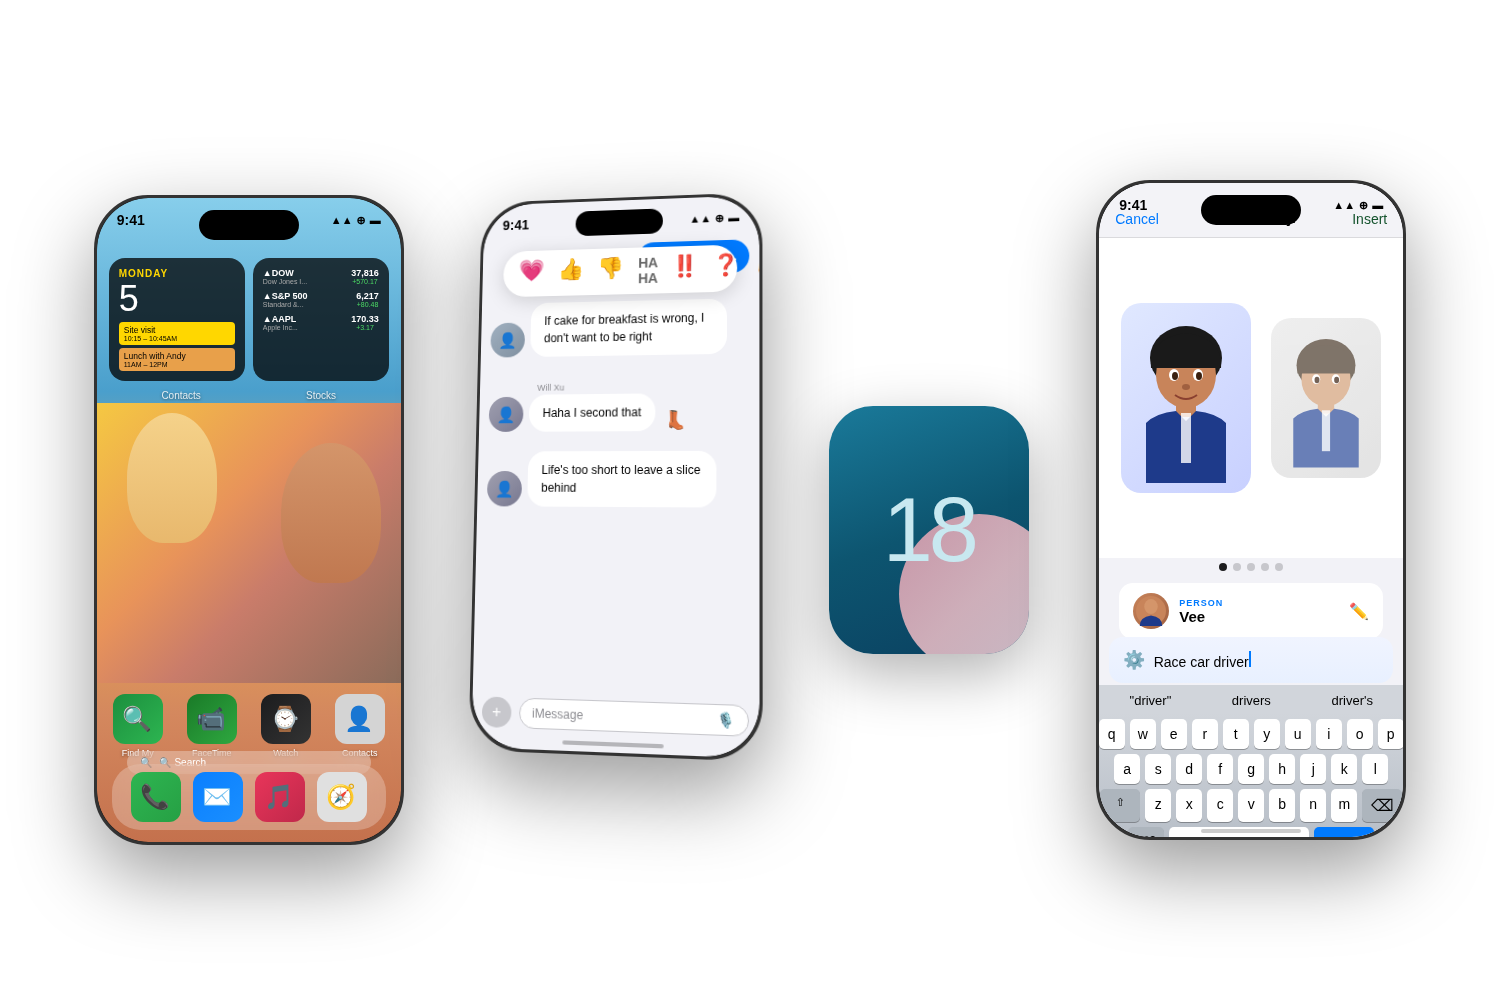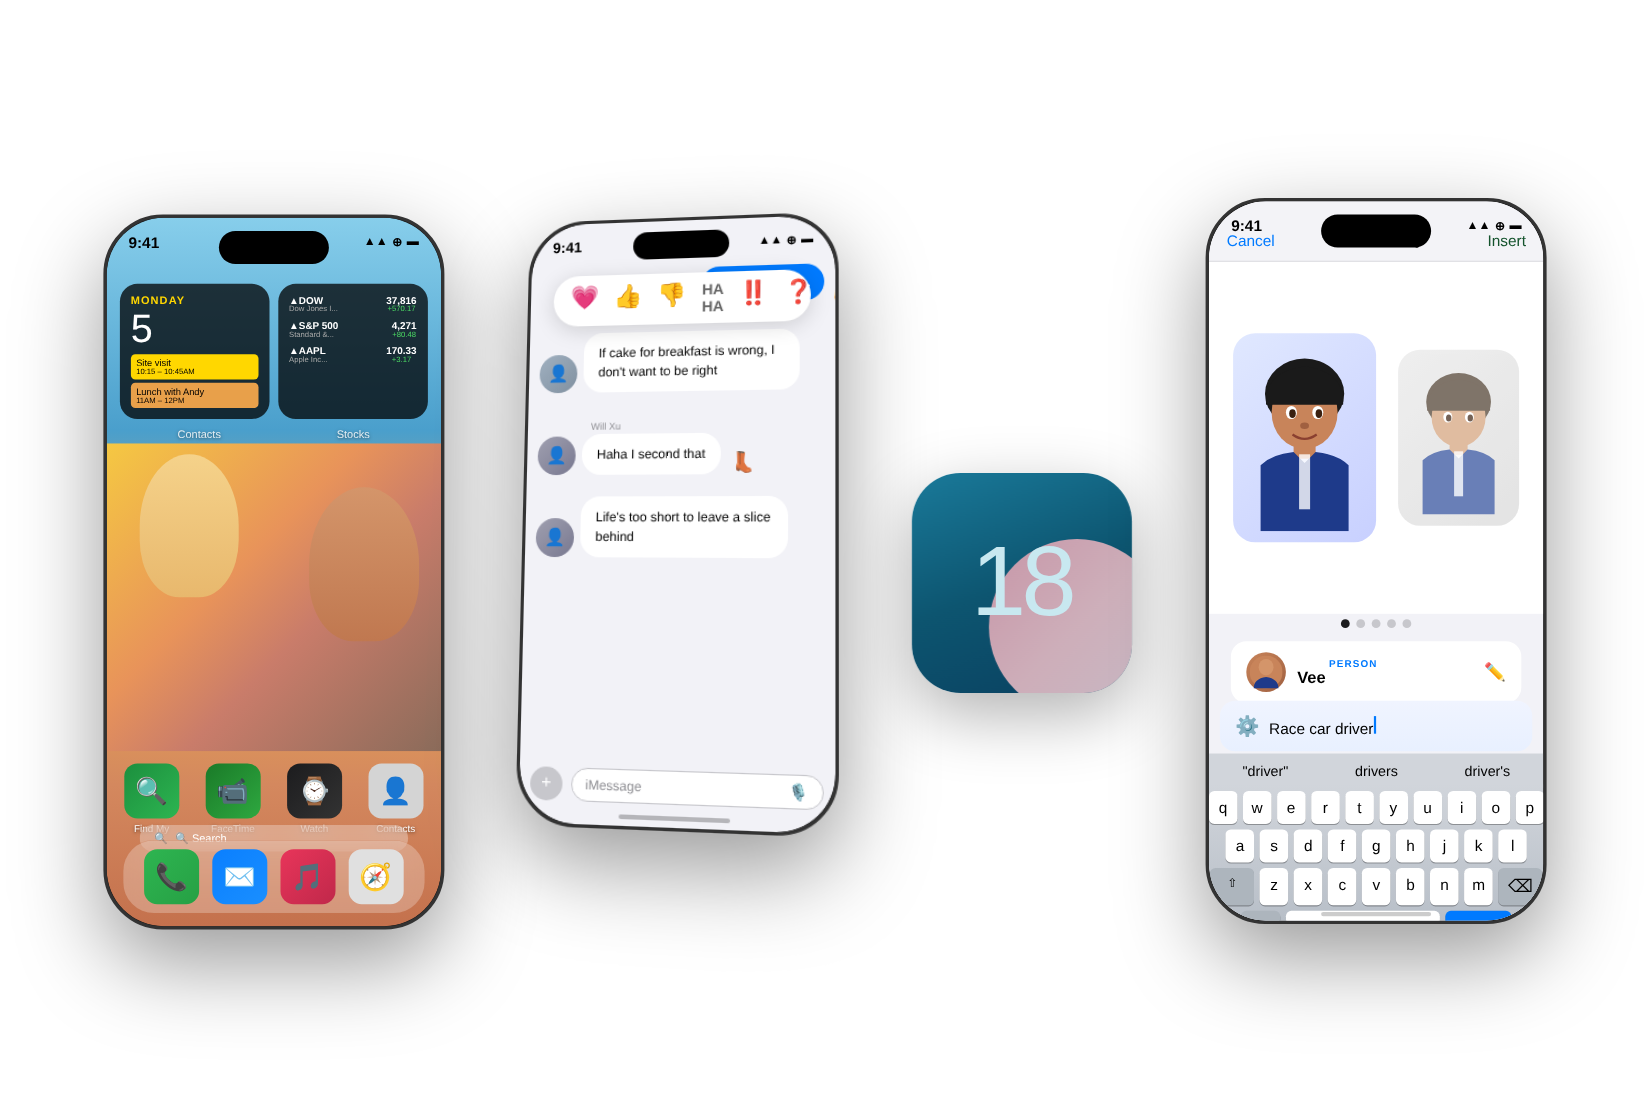--- a/index.html
+++ b/index.html
@@ -308,21 +308,21 @@
     .ios18-logo {
       display: flex;
       flex-direction: column;
       align-items: center;
       justify-content: center;
       margin-top: 60px;
     }
 
     .ios18-icon {
       width: 200px;
-      height: 200px;
+      height: 248px;
       border-radius: 44px;
       background: linear-gradient(160deg, #1a7a9a 0%, #0d5570 50%, #0a4060 100%);
       position: relative;
       overflow: hidden;
       box-shadow: 0 20px 60px rgba(0,0,0,0.3);
     }
 
     .ios18-icon::before {
       content: '';
       position: absolute;
@@ -428,21 +428,21 @@
       top: 400px;
       left: 20px; right: 20px;
       background: #fff;
       border-radius: 14px;
       padding: 10px 14px;
       display: flex;
       align-items: center;
       gap: 10px;
     }
     .person-avatar { width: 36px; height: 36px; border-radius: 50%; background: linear-gradient(135deg, #c8845a, #a06040); font-size: 18px; display: flex; align-items: center; justify-content: center; }
-    .person-info .person-tag { font-size: 9px; color: #007aff; font-weight: 600; letter-spacing: 1px; margin-left: 29px; }
+    .person-info .person-tag { font-size: 9px; color: #007aff; font-weight: 600; letter-spacing: 1px; }
     .person-info .person-name { font-size: 15px; font-weight: 600; color: #000; }
     .edit-icon { margin-left: auto; color: #007aff; font-size: 16px; }
 
     
     .prompt-area {
       position: absolute;
       top: 454px;
       left: 10px; right: 10px;
       background: linear-gradient(180deg, #f0f4ff 0%, #e8f0ff 100%);
       border-radius: 14px;
@@ -561,21 +561,21 @@
                 <div class="stock-price">37,816</div>
                 <div class="stock-change">+570.17</div>
               </div>
           </div>
           <div class="stock-item">
             <div>
                 <div class="stock-name">▲S&amp;P 500</div>
                 <div class="stock-sub">Standard &amp;...</div>
               </div>
             <div class="stock-val">
-                <div class="stock-price">4,271</div>
+                <div class="stock-price">6,217</div>
                 <div class="stock-change">+80.48</div>
               </div>
           </div>
           <div class="stock-item">
             <div>
                 <div class="stock-name">▲AAPL</div>
                 <div class="stock-sub">Apple Inc...</div>
               </div>
             <div class="stock-val">
                 <div class="stock-price">170.33</div>

